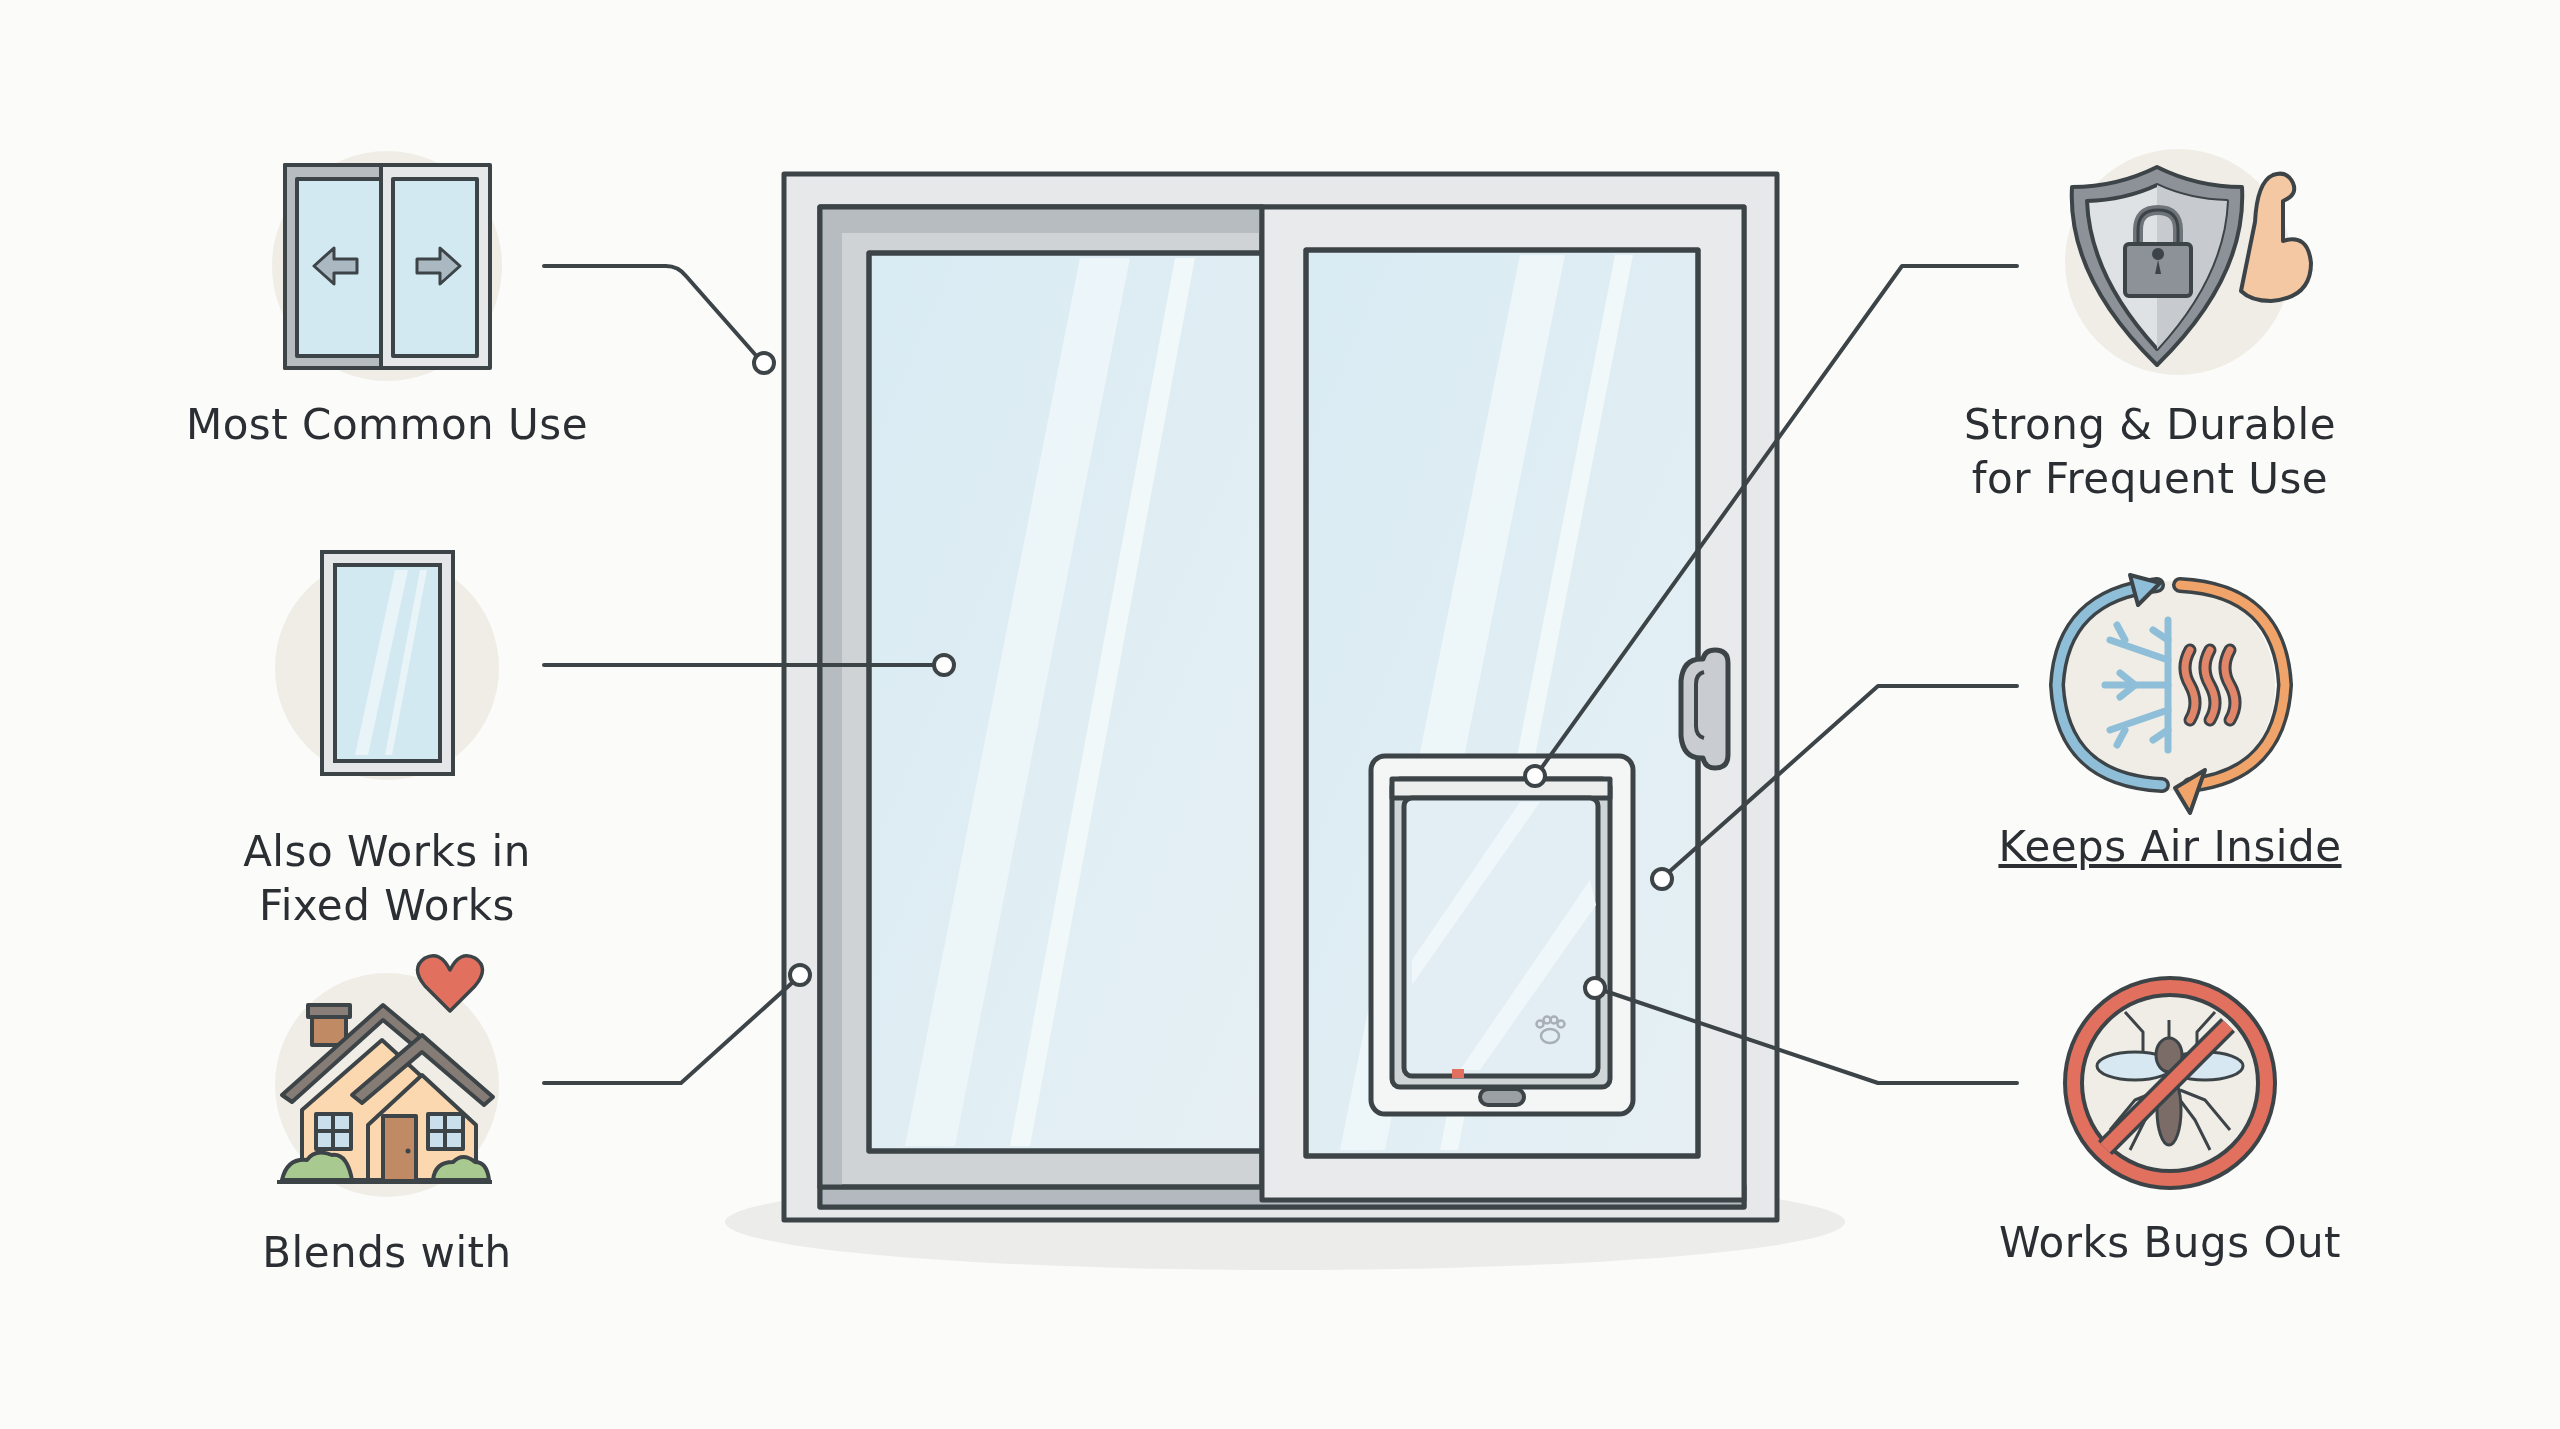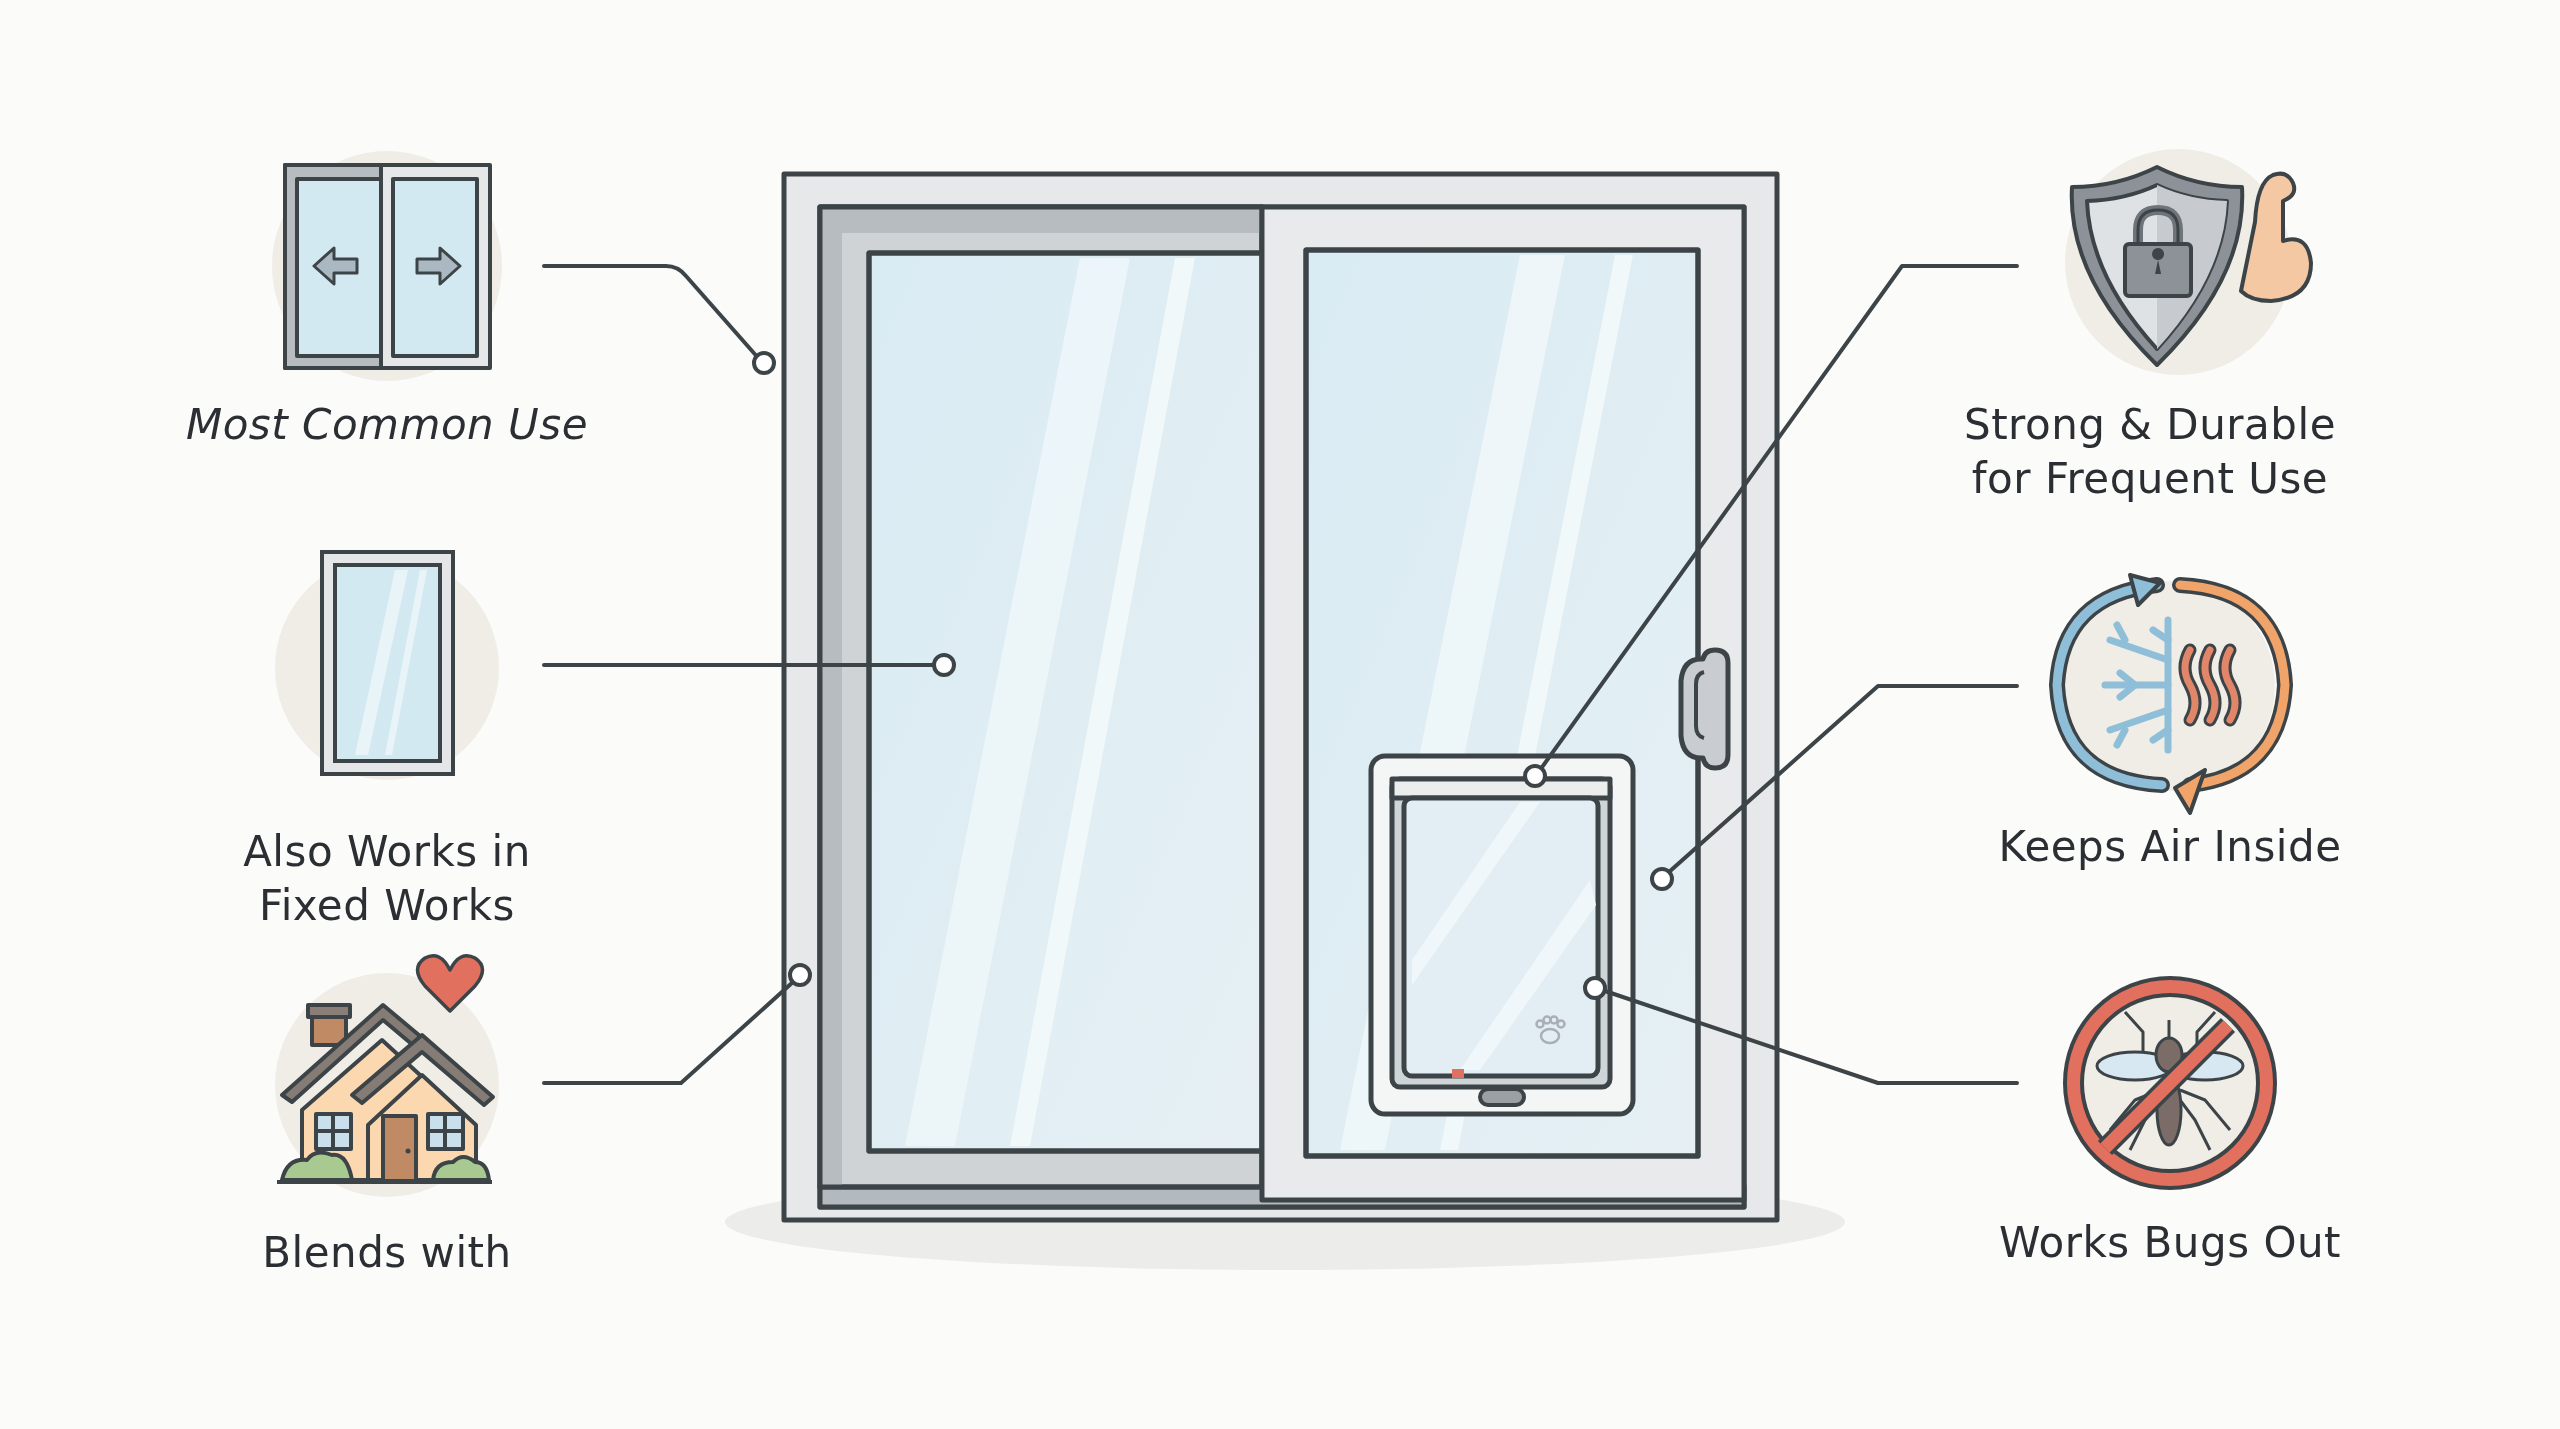--- a/index.html
+++ b/index.html
@@ -190,33 +190,33 @@
       <ellipse cx="2135" cy="1066" rx="38" ry="14" fill="#d8e8f3"></ellipse>
       <ellipse cx="2205" cy="1066" rx="38" ry="14" fill="#d8e8f3"></ellipse>
       <ellipse cx="2169" cy="1055" rx="13" ry="17" fill="#7b6c67"></ellipse>
       <ellipse cx="2169" cy="1110" rx="12" ry="35" fill="#7b6c67"></ellipse>
     </g>
     <path d="M2105 1148 L2228 1025" stroke="#3d4448" stroke-width="20" stroke-linecap="butt"></path>
     <path d="M2105 1148 L2228 1025" stroke="#e2705f" stroke-width="13" stroke-linecap="butt"></path>
   </g>
 </svg>
 
-<div class="label" style="left:127px; top:398px;font-style:italic;">
+<div class="label" style="left:127px; top:398px;">
   <span>Most Common Use</span>
 </div>
 <div class="label" style="left:127px; top:825px;">
   <span>Also Works in</span>
   <span>Fixed Works</span>
 </div>
 <div class="label" style="left:127px; top:1210px;margin-top:16px;">
   <span>Blends with</span>
 </div>
 
 <div class="label" style="left:1890px; top:398px;">
   <span>Strong &amp; Durable</span>
   <span>for Frequent Use</span>
 </div>
-<div class="label" style="left:1910px; top:820px;">
+<div class="label" style="left:1910px; top:820px;text-decoration:underline;">
   <span>Keeps Air Inside</span>
 </div>
 <div class="label" style="left:1910px; top:1216px;">
   <span>Works Bugs Out</span>
 </div>
 
 </body></html>

